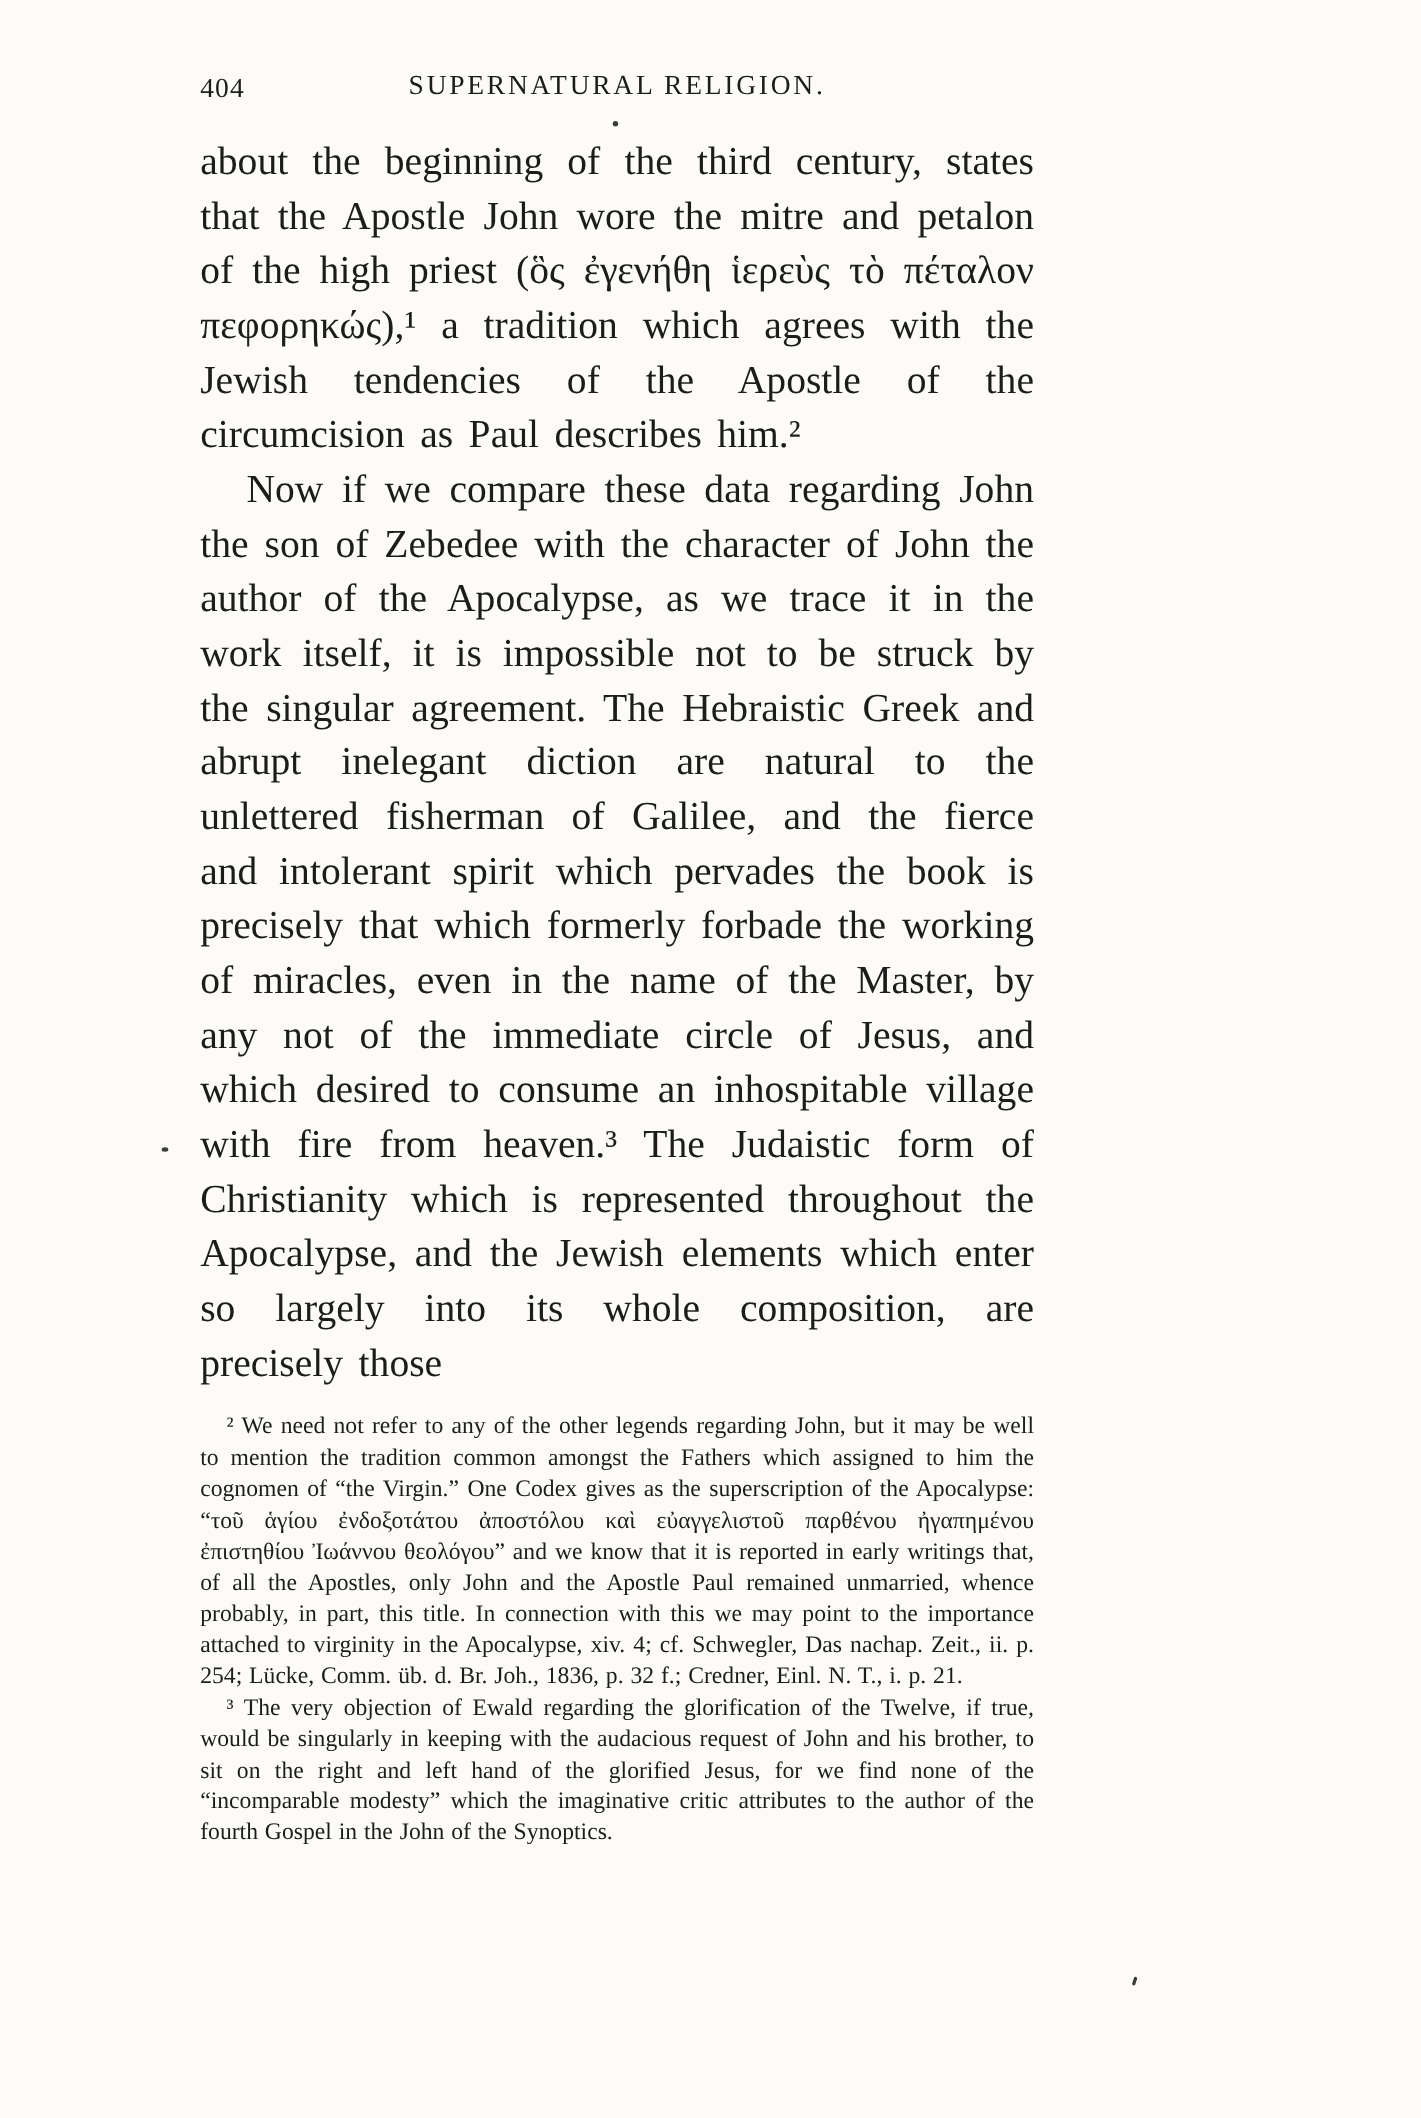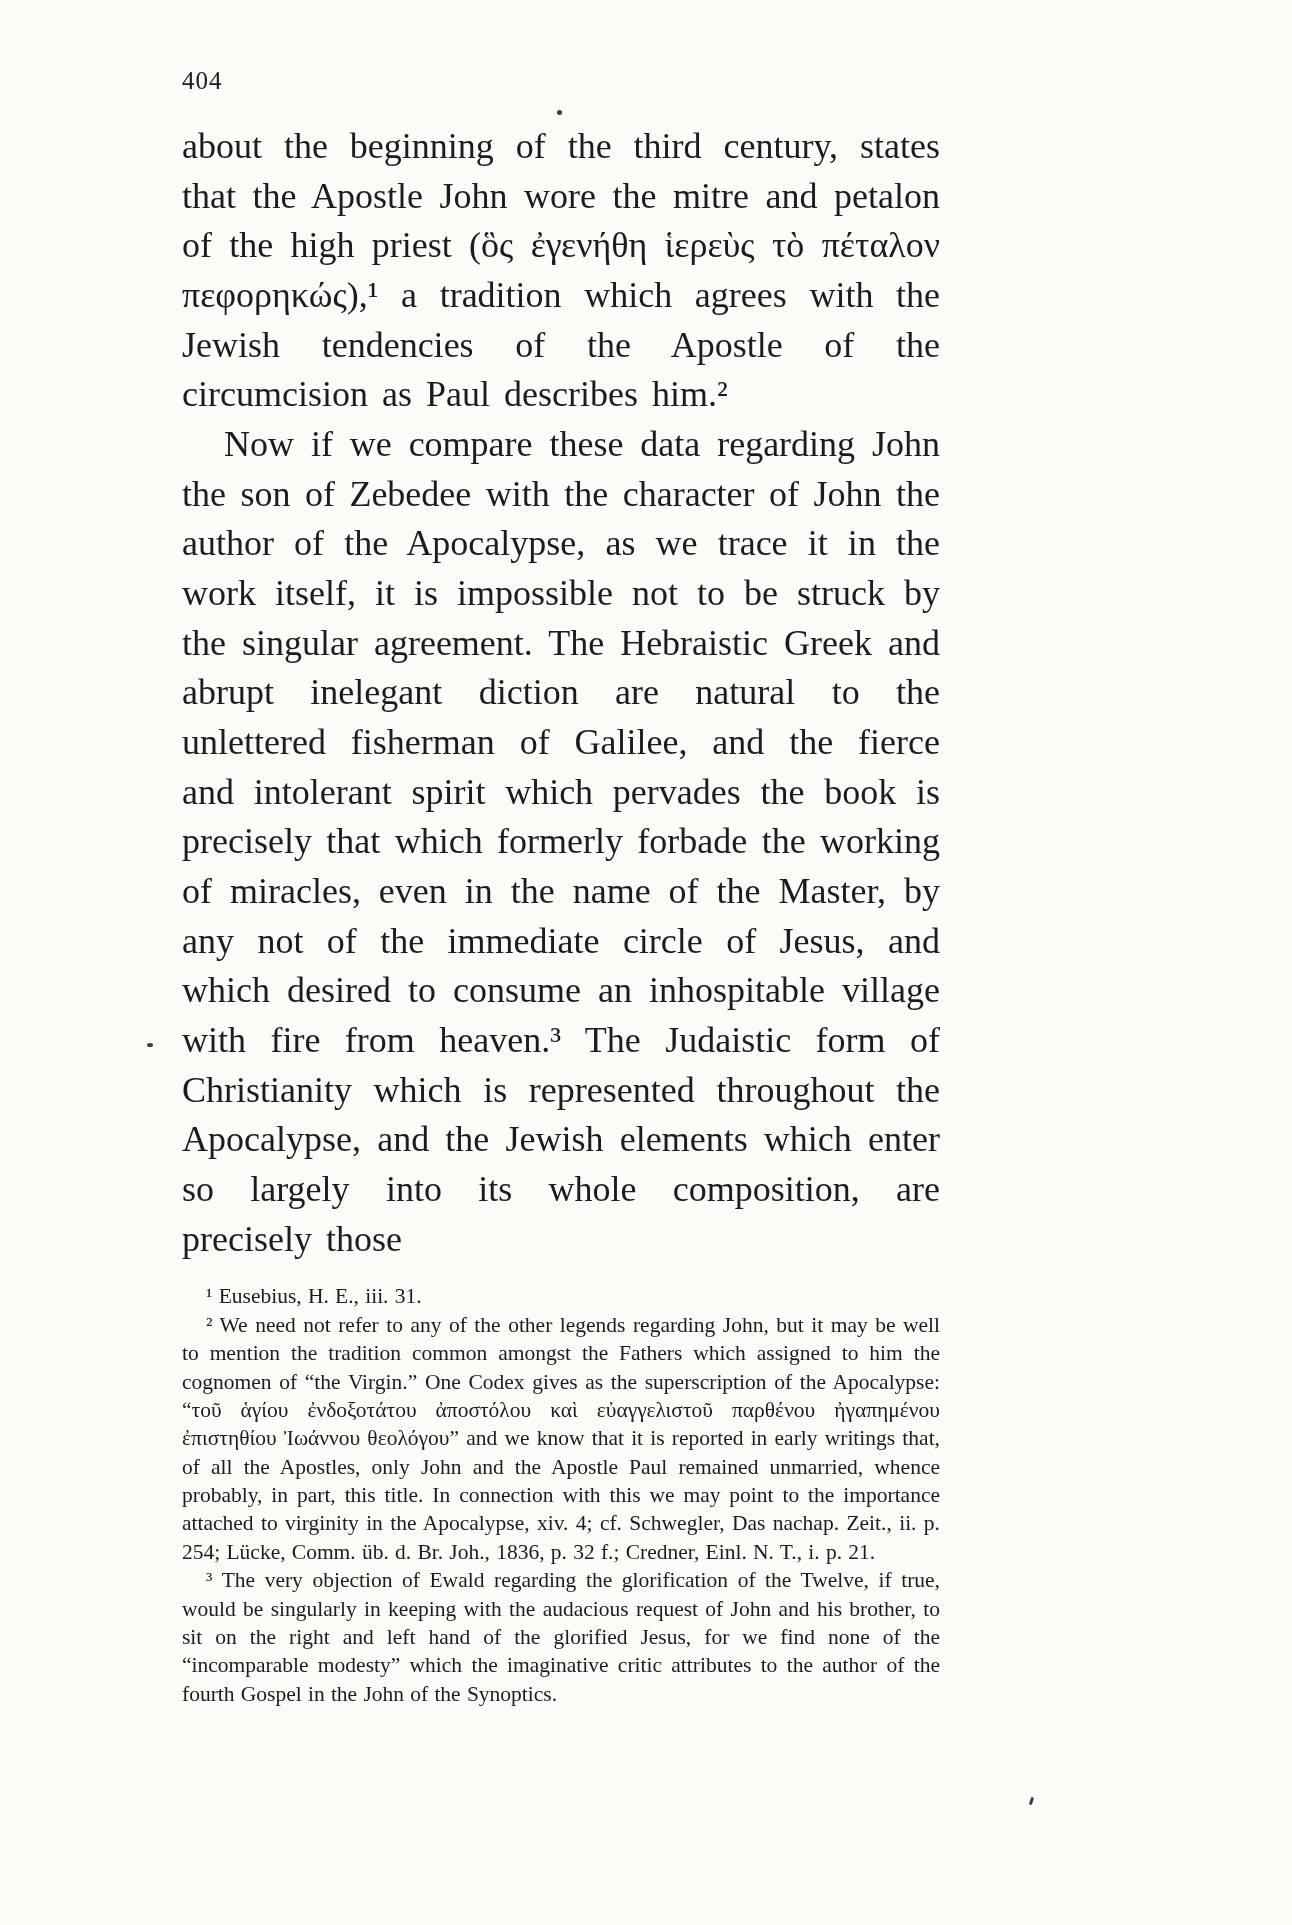--- a/index.html
+++ b/index.html
@@ -75,26 +75,26 @@
 <body>
 
 <div class="page">
 
   <span class="speck speck-top"></span>
   <span class="speck speck-left"></span>
   <span class="speck speck-bottom"></span>
 
   <header class="running-head">
     <span class="page-number">404</span>
+    <span class="running-title">SUPERNATURAL RELIGION.</span>
   </header>
 
   <main class="body-text">
     <p class="para-flush">about the beginning of the third century, states that the Apostle John wore the mitre and petalon of the high priest (ὃς ἐγενήθη ἱερεὺς τὸ πέταλον πεφορηκώς),¹ a tradition which agrees with the Jewish tendencies of the Apostle of the circumcision as Paul describes him.²</p>
     <p class="para-indent">Now if we compare these data regarding John the son of Zebedee with the character of John the author of the Apocalypse, as we trace it in the work itself, it is impossible not to be struck by the singular agreement.  The Hebraistic Greek and abrupt inelegant diction are natural to the unlettered fisherman of Galilee, and the fierce and intolerant spirit which pervades the book is precisely that which formerly forbade the working of miracles, even in the name of the Master, by any not of the immediate circle of Jesus, and which desired to consume an inhospitable village with fire from heaven.³  The Judaistic form of Christianity which is represented throughout the Apocalypse, and the Jewish elements which enter so largely into its whole composition, are precisely those</p>
   </main>
 
   <section class="footnotes">
-    <p class="footnote">¹ Eusebius, H. E., iii. 31.</p>
     <p class="footnote">² We need not refer to any of the other legends regarding John, but it may be well to mention the tradition common amongst the Fathers which assigned to him the cognomen of “the Virgin.”  One Codex gives as the superscription of the Apocalypse: “τοῦ ἁγίου ἐνδοξοτάτου ἀποστόλου καὶ εὐαγγελιστοῦ παρθένου ἠγαπημένου ἐπιστηθίου Ἰωάννου θεολόγου” and we know that it is reported in early writings that, of all the Apostles, only John and the Apostle Paul remained unmarried, whence probably, in part, this title.  In connection with this we may point to the importance attached to virginity in the Apocalypse, xiv. 4; cf. Schwegler, Das nachap. Zeit., ii. p. 254; Lücke, Comm. üb. d. Br. Joh., 1836, p. 32 f.; Credner, Einl. N. T., i. p. 21.</p>
     <p class="footnote">³ The very objection of Ewald regarding the glorification of the Twelve, if true, would be singularly in keeping with the audacious request of John and his brother, to sit on the right and left hand of the glorified Jesus, for we find none of the “incomparable modesty” which the imaginative critic attributes to the author of the fourth Gospel in the John of the Synoptics.</p>
   </section>
 
 </div>
 
 </body></html>

